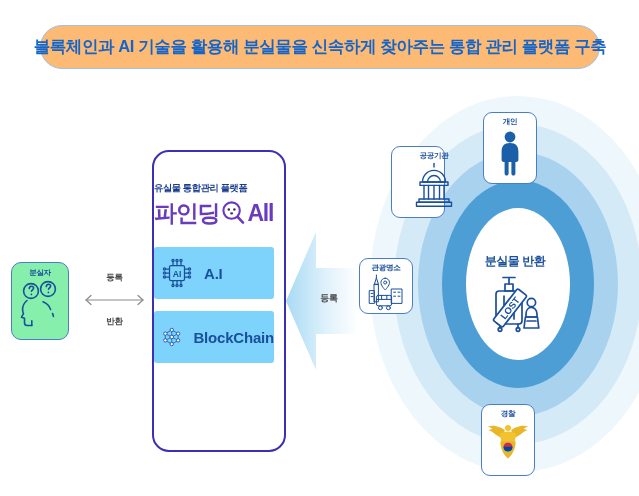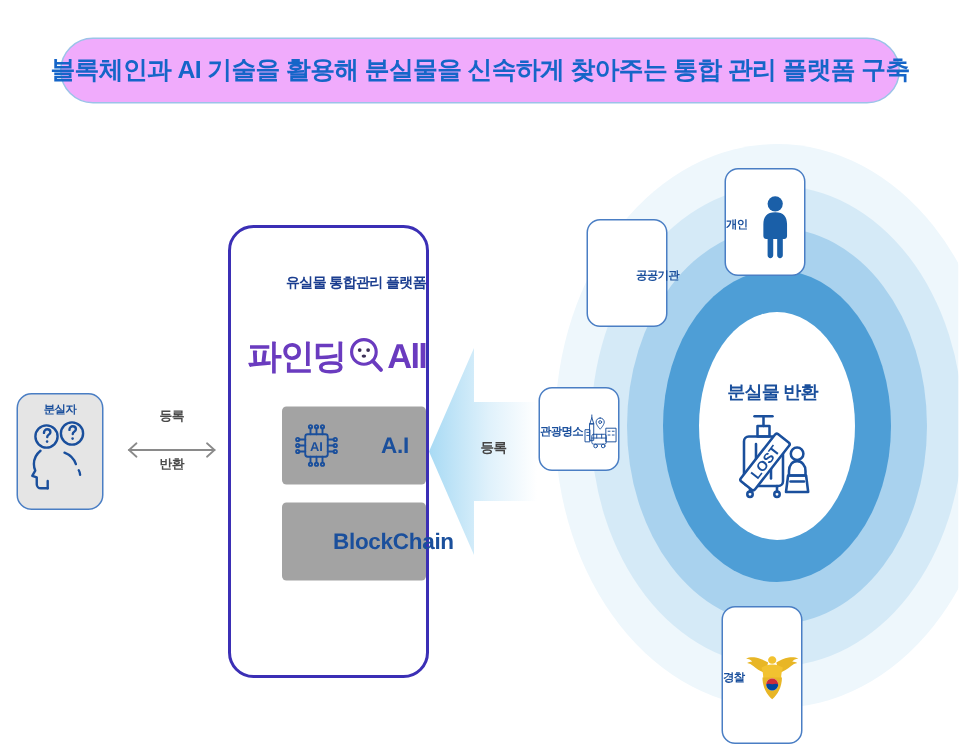--- a/index.html
+++ b/index.html
@@ -6,67 +6,67 @@
   body{
     width:639px;height:496px;background:#ffffff;
     font-family:"Liberation Sans","DejaVu Sans",sans-serif;
     overflow:hidden;position:relative;
   }
   .stage{position:absolute;inset:0;}
 
   
   .title-banner{
     position:absolute;left:40px;top:25px;width:560px;height:44px;
-    border:1.6px solid #9cc3e8;border-radius:22px;background:#f0abfc;
+    border:1.6px solid #9cc3e8;border-radius:22px;background:#fdba74;
     display:flex;align-items:center;justify-content:center;box-sizing:border-box;
   }
   .title-text{
     font-size:16.5px;font-weight:bold;color:#1565c8;letter-spacing:-0.4px;
     white-space:nowrap;
   }
 
   
   .loser-card{
     position:absolute;left:11px;top:262px;width:58px;height:78px;
-    border:1.3px solid #4a7ec4;border-radius:10px;background:#e5e5e5;
+    border:1.3px solid #4a7ec4;border-radius:10px;background:#86efac;
     box-sizing:border-box;display:flex;flex-direction:column;
     align-items:center;padding-top:5px;
   }
   .loser-label{font-size:8.5px;font-weight:bold;color:#1a4f9c;letter-spacing:-0.3px;}
 
   
   .exchange{position:absolute;left:82px;top:272px;width:65px;height:56px;}
   .ex-label{
     position:absolute;width:100%;text-align:center;font-size:8.5px;
     color:#4a4a4a;font-weight:bold;letter-spacing:-0.3px;
   }
   .ex-top{top:0;}
-  .ex-bot{bottom:12px;}
+  .ex-bot{bottom:0;}
 
   
   .phone-card{
     position:absolute;left:152px;top:150px;width:134px;height:302px;
     border:2.4px solid #3b2fb5;border-radius:17px;background:#ffffff;
-    box-sizing:border-box;display:flex;flex-direction:column;align-items:flex-end;
+    box-sizing:border-box;display:flex;flex-direction:column;align-items:flex-start;
     z-index:4;
   }
   .phone-header{
     margin-top:30px;font-size:9.3px;font-weight:bold;color:#1a3d8f;
     letter-spacing:-0.4px;
   }
   .logo-row{
-    margin-top:29px;display:flex;align-items:center;justify-content:center;gap:1px;
+    margin-top:5px;display:flex;align-items:center;justify-content:center;gap:1px;
   }
   .logo-word{
     font-size:23px;font-weight:bold;color:#6a3bbf;letter-spacing:-1.2px;
     line-height:1;
   }
   .badge{
-    width:96px;height:52px;background:#a3a3a3;border-radius:3px;
-    display:flex;align-items:center;box-sizing:border-box;padding-left:7px;gap:16px;
+    width:120px;height:52px;background:#7dd3fc;border-radius:3px;
+    display:flex;align-items:center;box-sizing:border-box;padding-left:7px;
   }
   .badge.first{margin-top:21px;}
   .badge.second{margin-top:12px;}
   .badge-label{
     font-size:15px;font-weight:bold;color:#1a4f9c;margin-left:11px;
     letter-spacing:-0.2px;
   }
 
   
   .big-arrow{position:absolute;left:286px;top:228px;width:72px;height:146px;z-index:2;}
@@ -74,21 +74,21 @@
     position:absolute;left:300px;top:292px;width:58px;text-align:center;
     font-size:9px;font-weight:bold;color:#444;letter-spacing:-0.3px;z-index:3;
   }
 
   
   .cluster{position:absolute;left:330px;top:92px;width:309px;height:404px;}
 
   .node-card{
     position:absolute;border:1.2px solid #4a7ec4;border-radius:9px;
     background:#ffffff;box-sizing:border-box;
-    display:flex;flex-direction:row;align-items:center;
+    display:flex;flex-direction:column;align-items:center;
     padding-top:4px;z-index:3;
   }
   .node-label{
     font-size:7.6px;font-weight:bold;color:#1a4f9c;letter-spacing:-0.4px;
     white-space:nowrap;
   }
   .hub-label{
     position:absolute;left:455px;top:253px;width:120px;text-align:center;
     font-size:12px;font-weight:bold;color:#1a4f9c;letter-spacing:-0.5px;z-index:3;
   }
@@ -307,21 +307,21 @@
         <line x1="11" y1="33" x2="30" y2="33"></line>
         <line x1="17.5" y1="28" x2="17.5" y2="33"></line>
         <line x1="24" y1="28" x2="24" y2="33"></line>
         <circle cx="16" cy="43.5" r="2.4"></circle>
         <circle cx="26" cy="43.5" r="2.4"></circle>
       </g>
     </svg>
   </div>
 
 
-  <div class="node-card" style="left:481px;top:404px;width:54px;height:92px;font-family:Liberation Serif, serif;">
+  <div class="node-card" style="left:481px;top:404px;width:54px;height:72px;font-family:Liberation Serif, serif;">
     <span class="node-label">경찰</span>
     <svg width="44" height="46" viewBox="0 0 44 46">
       <g>
         <path d="M22 6c1.9 0 3.2 1.4 3.2 3s-1.3 2.9-3.2 2.9-3.2-1.3-3.2-2.9S20.1 6 22 6z" fill="#f2c230"></path>
         <path d="M18.8 11c-2.6-1.6-6-3.4-9.6-4-2.8-.5-5.6-.2-7.6.8 2.2.3 3.8 1.2 4.8 2.3-1.6.1-3 .5-4 1.2 2 .4 3.5 1.2 4.6 2.2 2.8 2.5 6.2 4.6 9.8 5.6z" fill="#e8b626"></path>
         <path d="M25.2 11c2.6-1.6 6-3.4 9.6-4 2.8-.5 5.6-.2 7.6.8-2.2.3-3.8 1.2-4.8 2.3 1.6.1 3 .5 4 1.2-2 .4-3.5 1.2-4.6 2.2-2.8 2.5-6.2 4.6-9.8 5.6z" fill="#e8b626"></path>
         <path d="M22 12.4c3.4 0 6.4 1.1 8.4 2.6-1 2.6-1.4 5.4-1.4 8.2H15c0-2.8-.4-5.6-1.4-8.2 2-1.5 5-2.6 8.4-2.6z" fill="#f2c230"></path>
         <path d="M14.4 22.6h15.2c0 7.6-3.4 13.4-7.6 17-4.2-3.6-7.6-9.4-7.6-17z" fill="#e8b626"></path>
         <path d="M22 23.4c2.6 0 4.7 2.1 4.7 4.7S24.6 32.8 22 32.8s-4.7-2.1-4.7-4.7 2.1-4.7 4.7-4.7z" fill="#ffffff"></path>
         <path d="M17.3 28.1c0-2.6 2.1-4.7 4.7-4.7s4.7 2.1 4.7 4.7c-1.6 1.3-3.1.3-4.7.3s-3.1 1-4.7-.3z" fill="#cd2e3a"></path>

